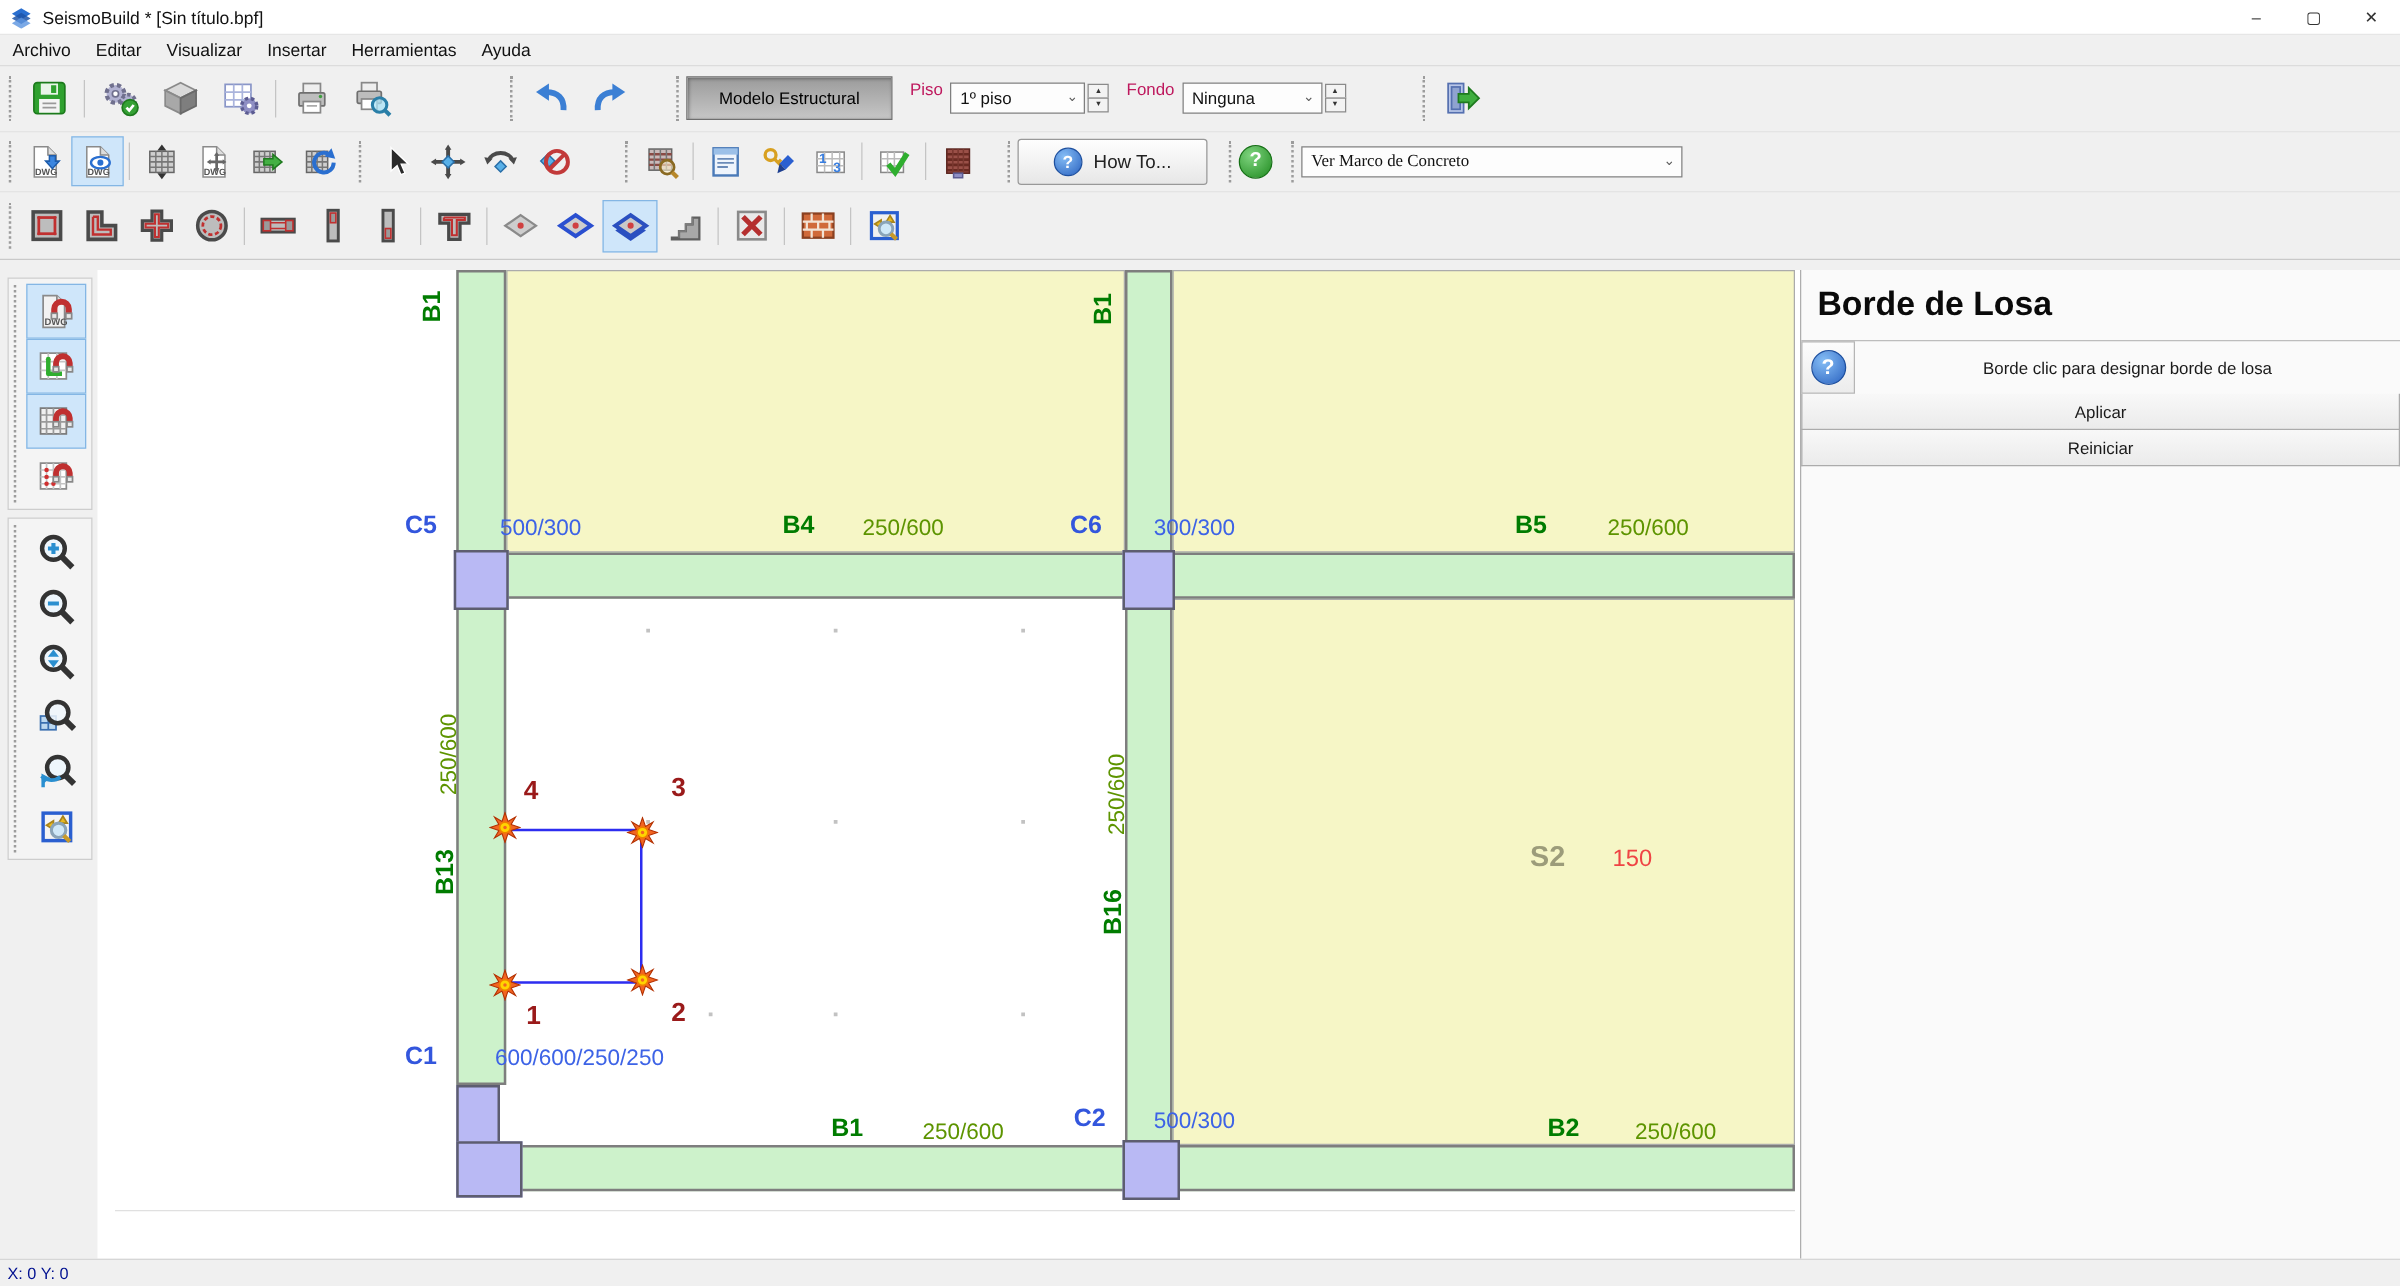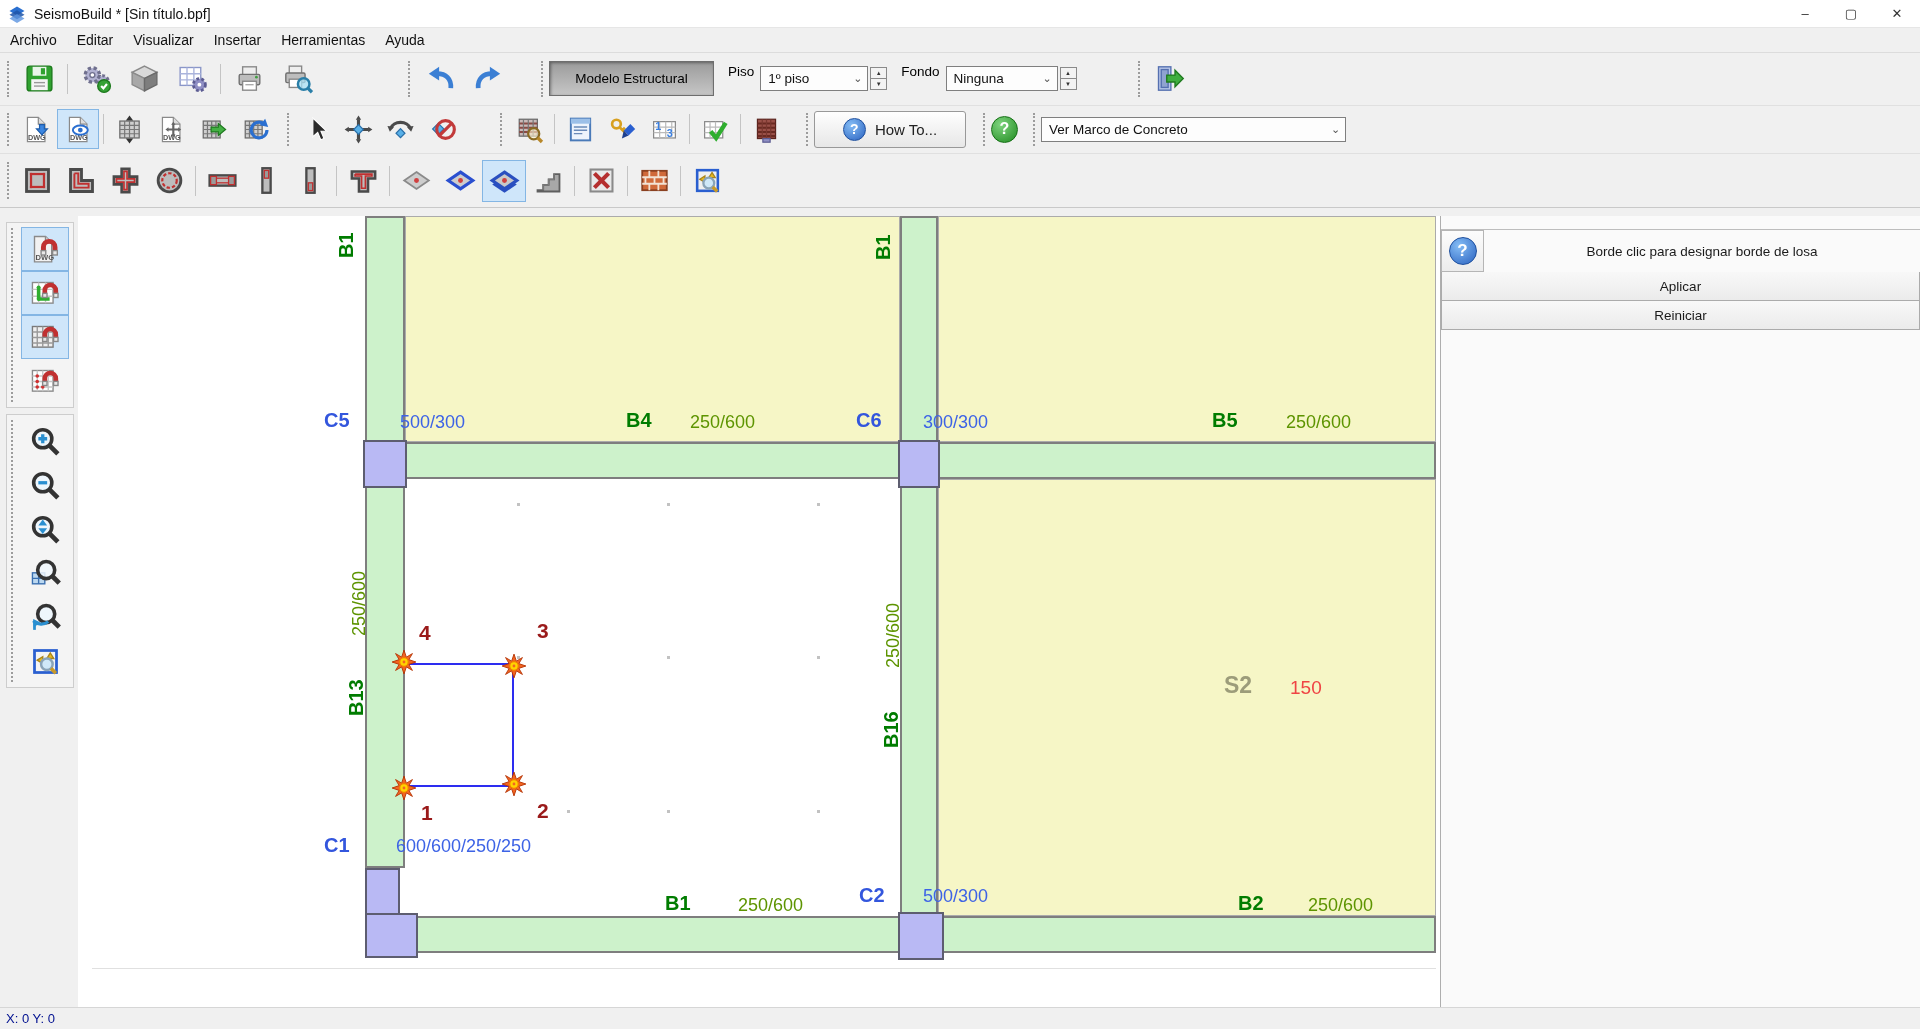--- a/index.html
+++ b/index.html
@@ -30,21 +30,21 @@
   .tsep{width:1px;height:30px;background:#c4c4c4;margin:0 4px;flex:none;}
   .tico{display:flex;align-items:center;justify-content:center;background:transparent;
     border:1px solid transparent;padding:0;flex:none;}
   .tico.sel{background:#cfe6fa;border:1px solid #84b6e4;}
   #row1 .tico{width:48px;height:46px;} #row1 .ig{width:33px;height:33px;}
   #row2 .tico{width:42px;height:40px;} #row2 .ig{width:29px;height:29px;}
   #row3 .tico{width:44px;height:42px;} #row3 .ig{width:31px;height:31px;}
   .ttext{height:35px;padding:0 12px;font-size:13.5px;color:#000;border:1px solid #6e6e6e;
     background:linear-gradient(#9b9b9b,#c6c6c6);}
   .ttext.pressed{box-shadow:inset 1px 1px 3px rgba(0,0,0,.38);}
-  .tlabel{font-size:13.5px;color:#000000;margin:0 6px 15px 14px;}
+  .tlabel{font-size:13.5px;color:#be185d;margin:0 6px 15px 14px;}
   .combo{height:25px;border:1px solid #7f7f7f;background:#fdfdfd;display:flex;align-items:center;
     justify-content:space-between;padding-left:7px;font-size:13.5px;color:#111;flex:none;}
   .carr{width:19px;text-align:center;color:#555;font-size:11px;line-height:23px;}
   .spin{display:flex;flex-direction:column;margin-left:2px;flex:none;}
   .spinb{width:17px;height:12px;border:1px solid #8a8a8a;background:#f3f3f3;font-size:6px;
     color:#333;display:flex;align-items:center;justify-content:center;margin-top:-1px;}
   .howto{height:37px;width:152px;display:flex;align-items:center;justify-content:center;gap:9px;
     border:1px solid #989898;border-radius:3px;background:linear-gradient(#fefefe,#e7e7e7);
     font-size:15px;color:#222;}
   .helpround{background:none;border:none;padding:0;display:flex;}
@@ -597,21 +597,21 @@
         <div class="qblue">?</div>
         <span>How To...</span>
       </button>
     </div>
     <div class="tgroup" style="margin-left: 14px;">
       <button class="helpround">
         <div class="qgreen">?</div>
       </button>
     </div>
     <div class="tgroup" style="margin-left: 12px;">
-      <div class="combo" style="width: 305px;">
+      <div class="combo" style="width: 305px; font-family: Liberation Serif, serif;">
         <span>Ver Marco de Concreto</span>
         <span class="carr">⌄</span>
       </div>
     </div>
   </div>
 <div id="row3" class="trow">
     <div class="tgroup" style="margin-left: 4px;">
       <button class="tico">
         <svg class="ig">
           <use href="#i-col-rect"></use>
@@ -820,20 +820,21 @@
       </svg>
       <span class="pnum" style="left: 459px; top: 404px;">3</span>
       <svg class="burst" style="left: 313px; top: 433px;">
         <use href="#i-burst"></use>
       </svg>
       <span class="pnum" style="left: 341px; top: 406px;">4</span>
     </div>
 </div>
 
 <div id="panel">
+  <div id="panel-title">Borde de Losa</div>
   <div id="panel-divider"></div>
   <div id="panel-help-row">
     <button id="panel-help-btn">
       <span class="qblue">?</span>
     </button>
     <div id="panel-instruction">Borde clic para designar borde de losa</div>
   </div>
   <button class="panelbtn">Aplicar</button>
   <button class="panelbtn">Reiniciar</button>
 </div>

